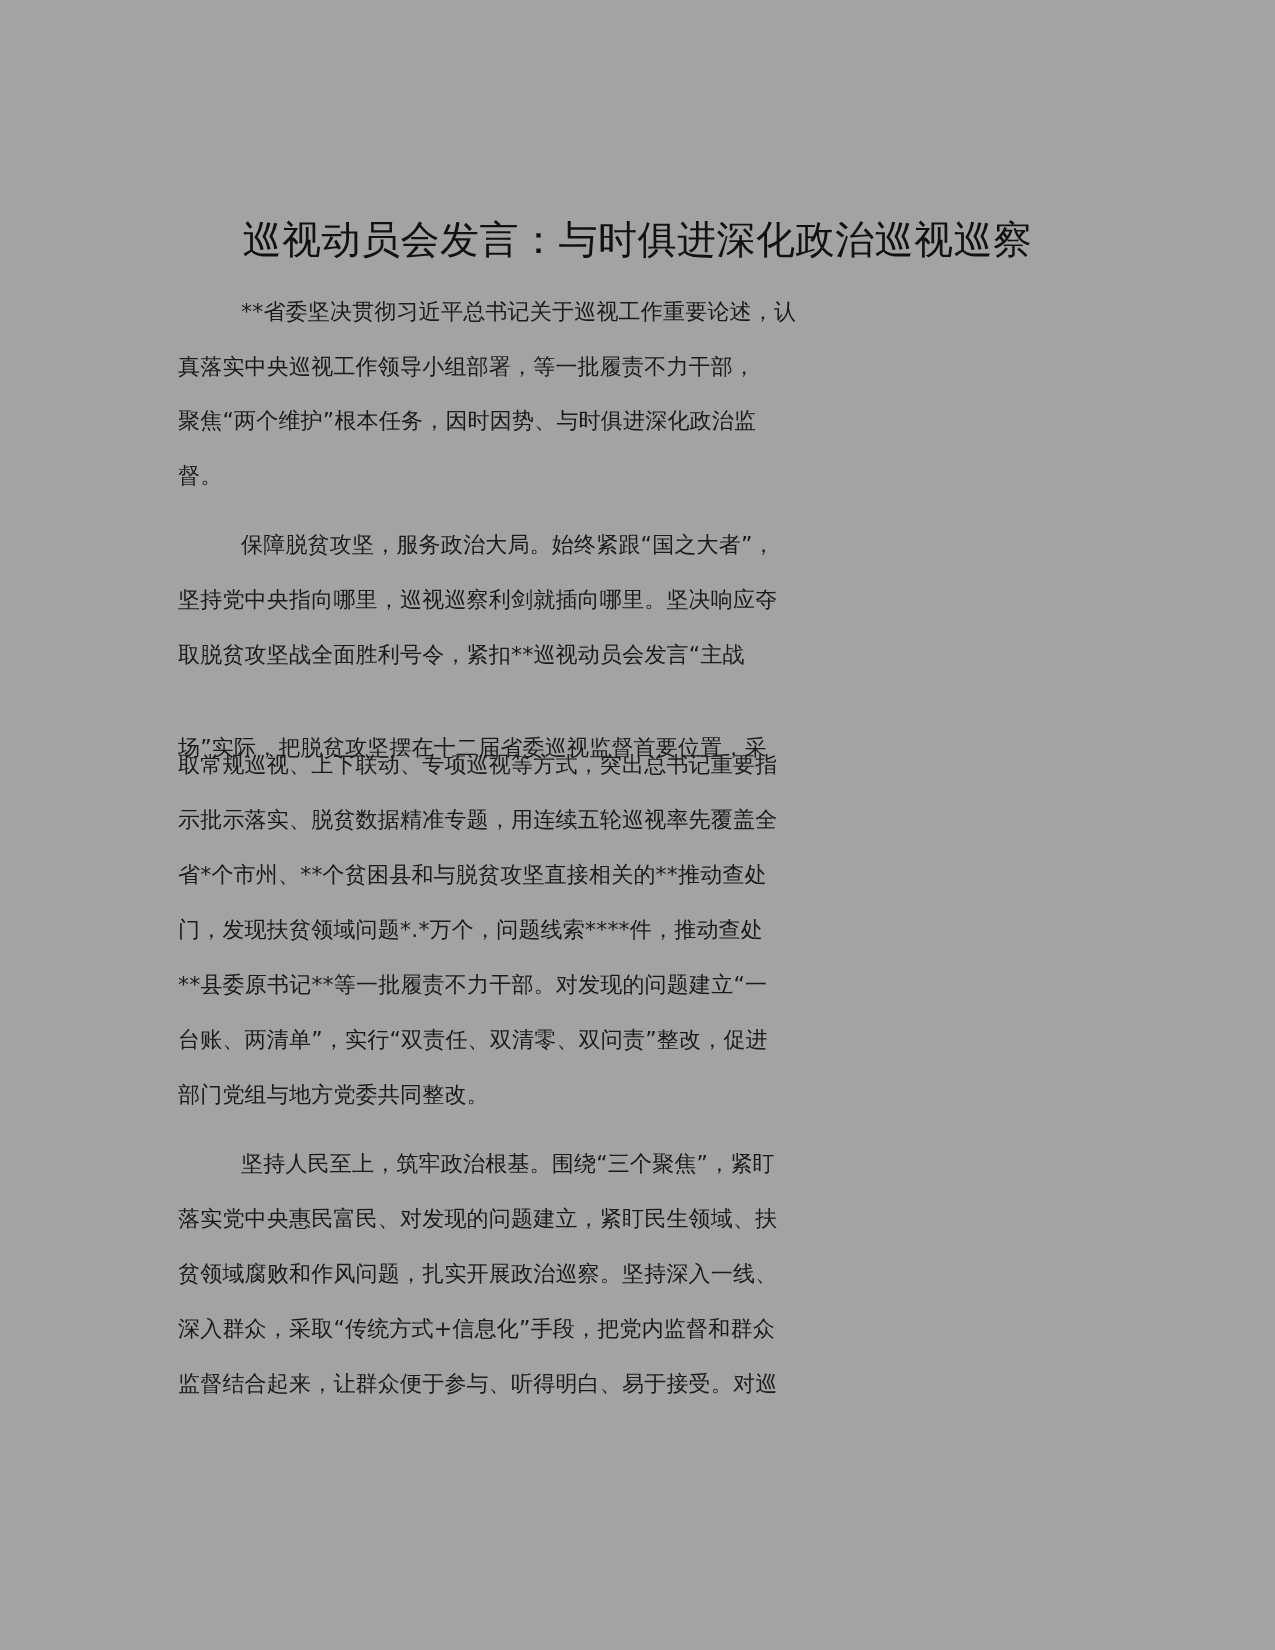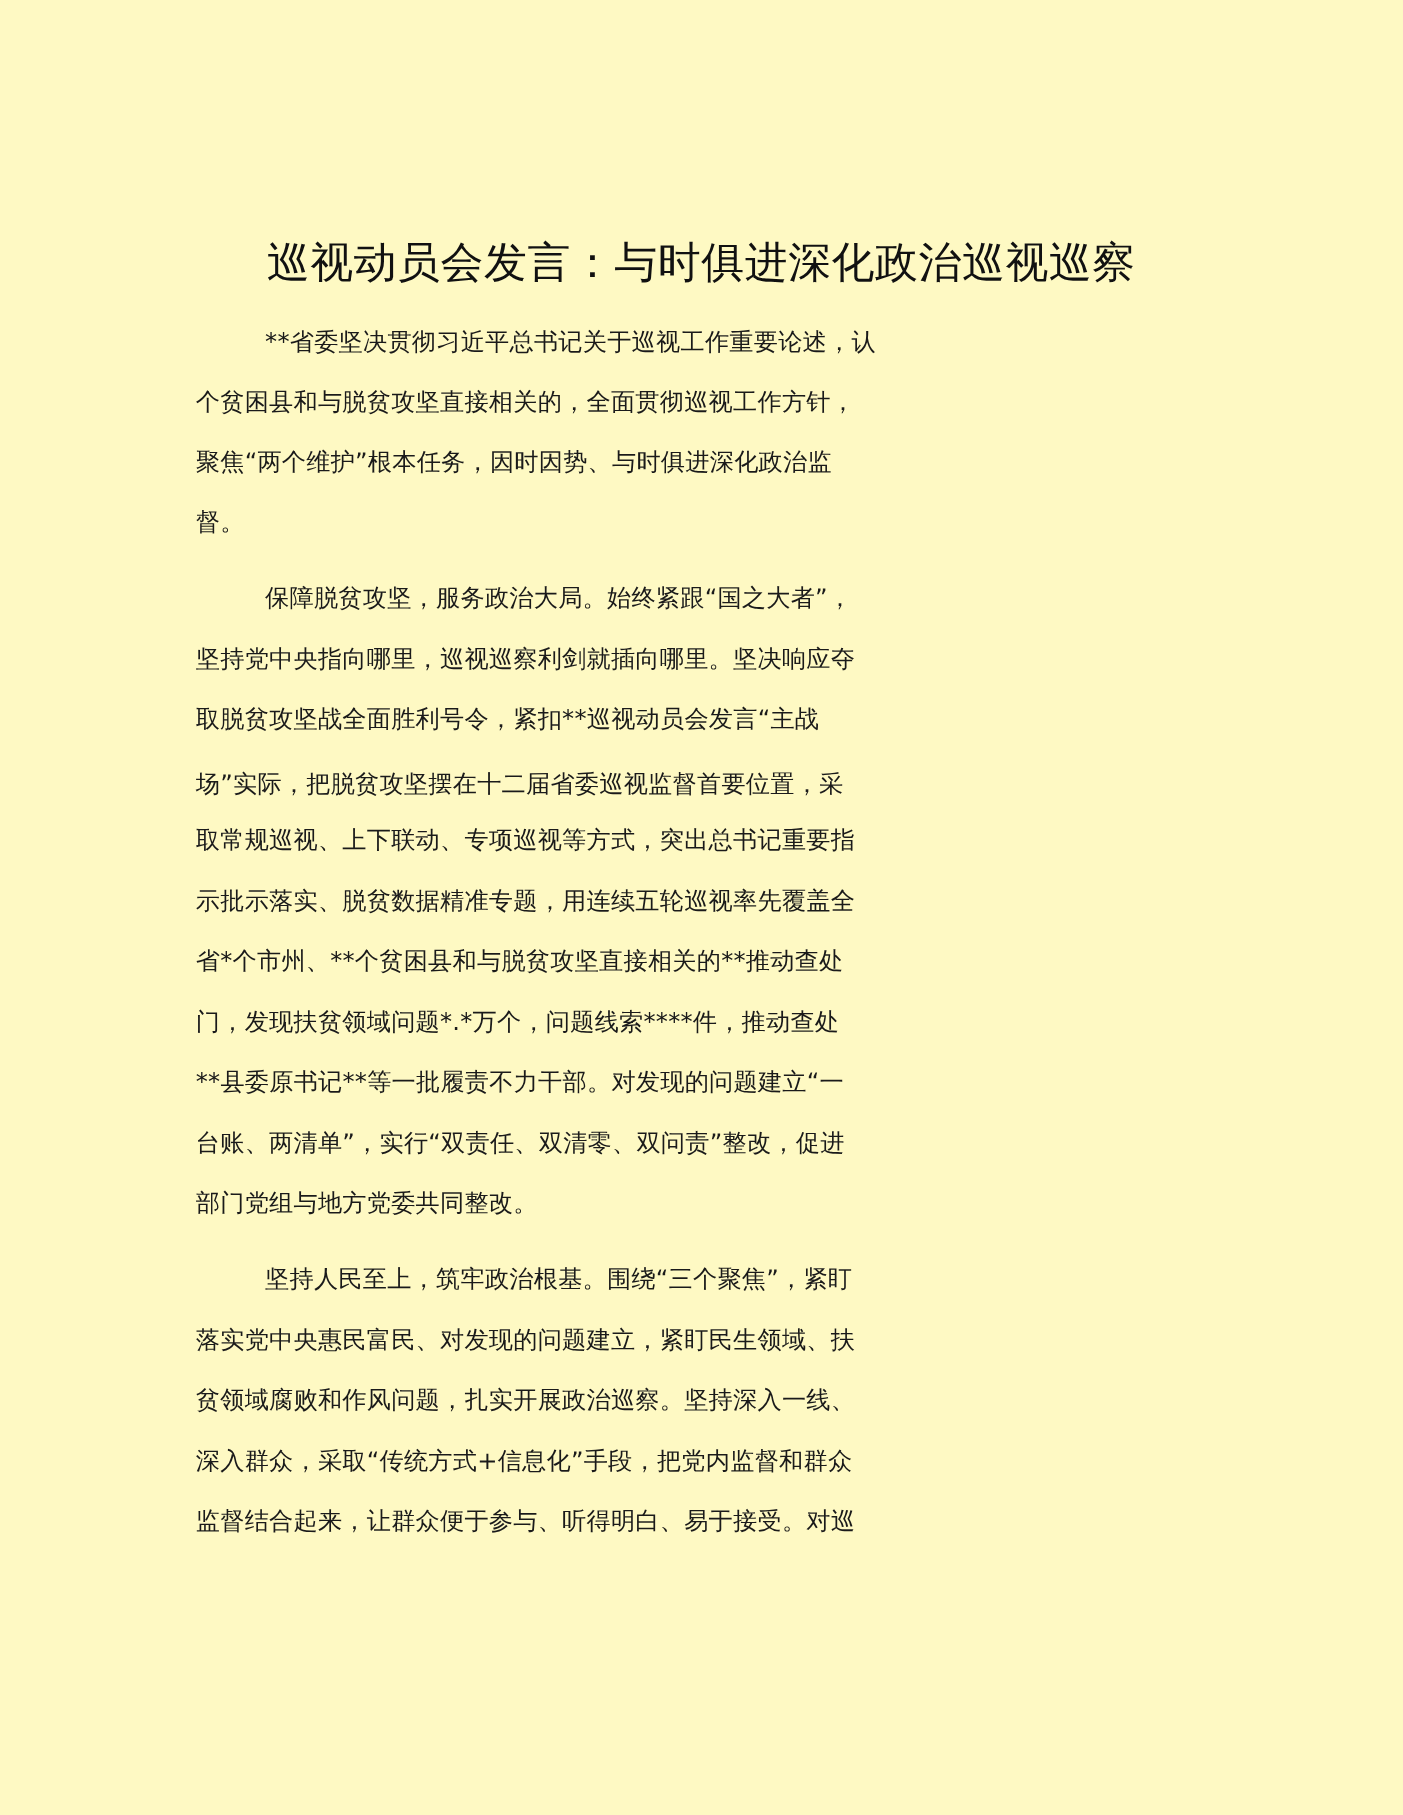--- a/index.html
+++ b/index.html
@@ -1,43 +1,43 @@
 <!DOCTYPE html>
 <html><head>
 <meta charset="utf-8">
 <style>
   html, body { margin: 0; padding: 0; background: #ffffff; }
   body { width: 1275px; height: 1650px; position: relative; overflow: hidden;
          font-family: "DejaVu Sans", "Liberation Sans", sans-serif; color: #111111; }
-  .page { position: absolute; left: 0; top: 0; width: 1275px; height: 1650px; background: #fef9c3; }
+  .page { position: absolute; left: 0; top: 0; width: 1275px; height: 1650px; background: #a3a3a3; }
   .title { position: absolute; left: 0; top: 212px; width: 1275px; text-align: center;
            font-size: 39px; line-height: 56px; letter-spacing: 0.5px; color: #111; white-space: nowrap; }
   .line { position: absolute; left: 178px; width: 860px; font-size: 22px; line-height: 40px;
           white-space: nowrap; color: #1a1a1a; letter-spacing: 0.2px; }
   .line.indent { left: 241px; }
 </style>
 </head>
 <body>
 
 <div class="page">
 
   <div class="title">巡视动员会发言：与时俱进深化政治巡视巡察</div>
 
   <div>
     <div class="line indent" style="top:292px">**省委坚决贯彻习近平总书记关于巡视工作重要论述，认</div>
-    <div class="line" style="top:347px">个贫困县和与脱贫攻坚直接相关的，全面贯彻巡视工作方针，</div>
+    <div class="line" style="top:347px">真落实中央巡视工作领导小组部署，等一批履责不力干部，</div>
     <div class="line" style="top:401px">聚焦“两个维护”根本任务，因时因势、与时俱进深化政治监</div>
     <div class="line" style="top:456px">督。</div>
   </div>
 
   <div>
     <div class="line indent" style="top:525px">保障脱贫攻坚，服务政治大局。始终紧跟“国之大者”，</div>
     <div class="line" style="top:580px">坚持党中央指向哪里，巡视巡察利剑就插向哪里。坚决响应夺</div>
     <div class="line" style="top:635px">取脱贫攻坚战全面胜利号令，紧扣**巡视动员会发言“主战</div>
-    <div class="line" style="top:694px">场”实际，把脱贫攻坚摆在十二届省委巡视监督首要位置，采</div>
+    <div class="line" style="top:728px">场”实际，把脱贫攻坚摆在十二届省委巡视监督首要位置，采</div>
     <div class="line" style="top:745px">取常规巡视、上下联动、专项巡视等方式，突出总书记重要指</div>
     <div class="line" style="top:800px">示批示落实、脱贫数据精准专题，用连续五轮巡视率先覆盖全</div>
     <div class="line" style="top:855px">省*个市州、**个贫困县和与脱贫攻坚直接相关的**推动查处</div>
     <div class="line" style="top:910px">门，发现扶贫领域问题*.*万个，问题线索****件，推动查处</div>
     <div class="line" style="top:965px">**县委原书记**等一批履责不力干部。对发现的问题建立“一</div>
     <div class="line" style="top:1020px">台账、两清单”，实行“双责任、双清零、双问责”整改，促进</div>
     <div class="line" style="top:1075px">部门党组与地方党委共同整改。</div>
   </div>
 
   <div>

